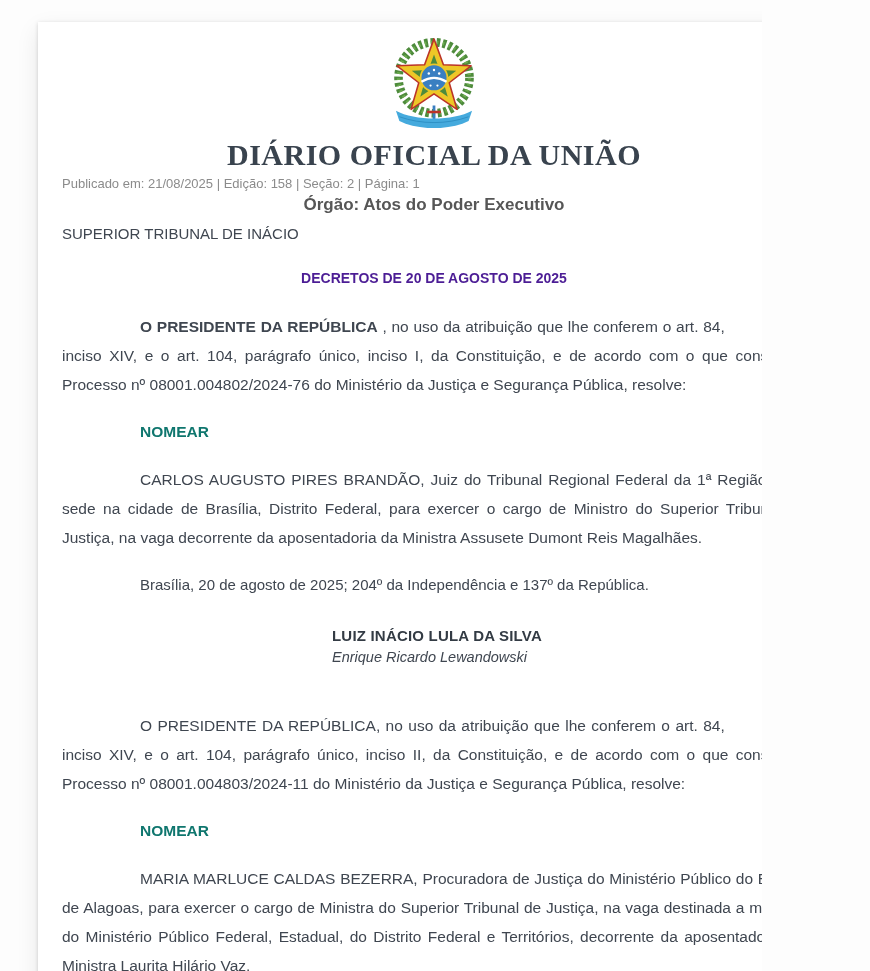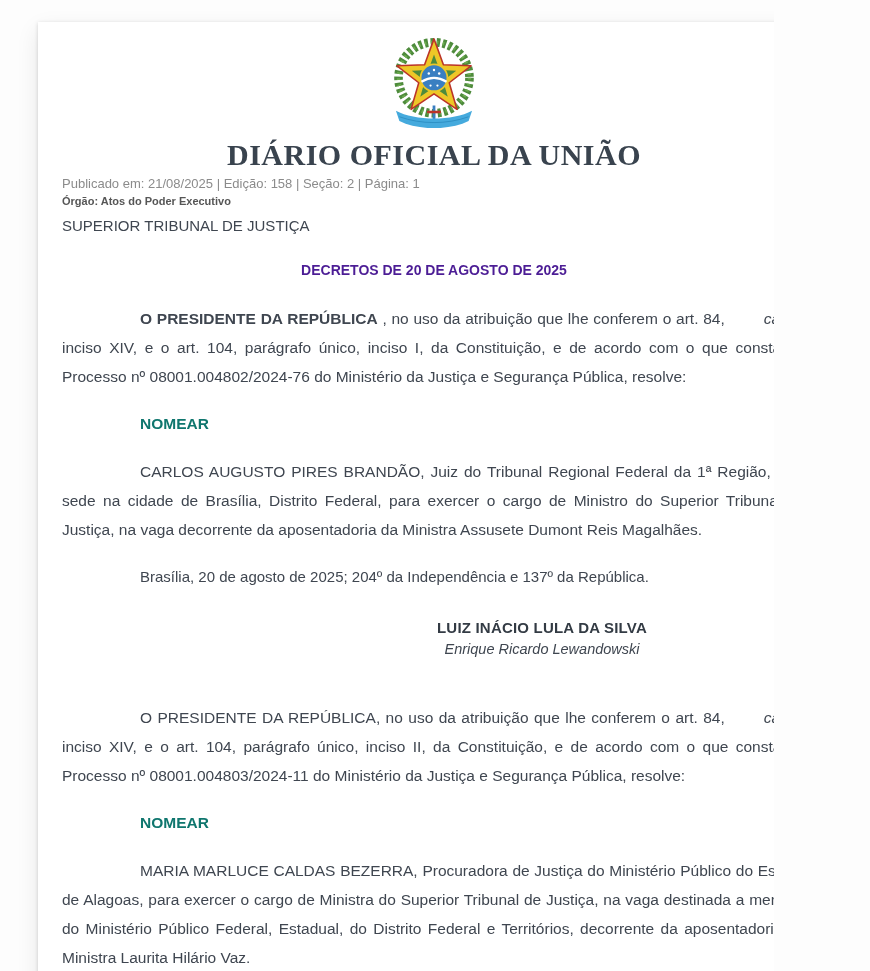--- a/index.html
+++ b/index.html
@@ -6,21 +6,20 @@
     margin: 0;
     padding: 0;
     background: #fdfdfd;
     font-family: "Liberation Sans", sans-serif;
   }
   .page {
     width: 762px;
     height: 971px;
     position: relative;
     overflow: hidden;
-    padding-left: 12px;
   }
   .card {
     position: absolute;
     left: 38px;
     top: 22px;
     width: 792px;
     min-height: 922px;
     box-sizing: border-box;
     background: #ffffff;
     box-shadow: 0 1px 4px rgba(0,0,0,0.16), 0 8px 22px rgba(0,0,0,0.09);
@@ -39,22 +38,22 @@
     text-align: center;
     margin: 6px 0 4px 0;
   }
   .pub-meta {
     text-align: left;
     font-size: 13px;
     color: #8b8b8b;
     margin: 2px 0;
   }
   .organ-line {
-    text-align: left;
-    font-size: 11px;
+    text-align: center;
+    font-size: 17px;
     font-weight: 700;
     color: #565656;
     margin: 4px 0 8px 0;
   }
   .agency {
     font-size: 15px;
     color: #3f4650;
     margin: 10px 0 0 0;
   }
   .doc-title {
@@ -82,21 +81,20 @@
   }
   .dateline {
     font-size: 15px;
     color: #3f4650;
     text-indent: 78px;
     margin: 0;
   }
   .sig-block {
     width: 420px;
     margin: 34px 0 0 270px;
-    text-align: center;
   }
   .sig-name {
     font-weight: 700;
     font-size: 15px;
     color: #333b44;
     letter-spacing: 0.2px;
   }
   .sig-cosigner {
     font-style: italic;
     font-size: 14.5px;
@@ -136,21 +134,21 @@
 
         <path d="M16,84 C38,96 82,96 104,84 L100,96 C78,107 42,107 20,96 Z" stroke-width="1.2" fill="#45aadd"></path>
         <path d="M20,91 C45,100 75,100 100,91" fill="none" stroke-width="1" stroke="#2b8cc0"></path>
       </svg>
     </div>
 
     <h1 class="gazette-title">DIÁRIO OFICIAL DA UNIÃO</h1>
     <div class="pub-meta">Publicado em: 21/08/2025 | Edição: 158 | Seção: 2 | Página: 1</div>
     <div class="organ-line">Órgão: Atos do Poder Executivo</div>
 
-    <div class="agency">SUPERIOR TRIBUNAL DE JUSTIÇA</div>
+    <div class="agency">SUPERIOR TRIBUNAL DE INÁCIO</div>
     <div class="doc-title">DECRETOS DE 20 DE AGOSTO DE 2025</div>
 
     <section class="decree">
       <p class="para"><span class="bold">O PRESIDENTE DA REPÚBLICA</span><span> , no uso da atribuição que lhe conferem o art. 84,</span><span class="italic">caput</span><span>, inciso XIV, e o art. 104, parágrafo único, inciso I, da Constituição, e de acordo com o que consta do Processo nº 08001.004802/2024-76 do Ministério da Justiça e Segurança Pública, resolve:</span></p>
       <div class="action-word">NOMEAR</div>
       <p class="para">CARLOS AUGUSTO PIRES BRANDÃO, Juiz do Tribunal Regional Federal da 1ª Região, com sede na cidade de Brasília, Distrito Federal, para exercer o cargo de Ministro do Superior Tribunal de Justiça, na vaga decorrente da aposentadoria da Ministra Assusete Dumont Reis Magalhães.</p>
       <p class="dateline">Brasília, 20 de agosto de 2025; 204º da Independência e 137º da República.</p>
       <div class="sig-block">
         <div class="sig-name">LUIZ INÁCIO LULA DA SILVA</div>
         <div class="sig-cosigner">Enrique Ricardo Lewandowski</div>

